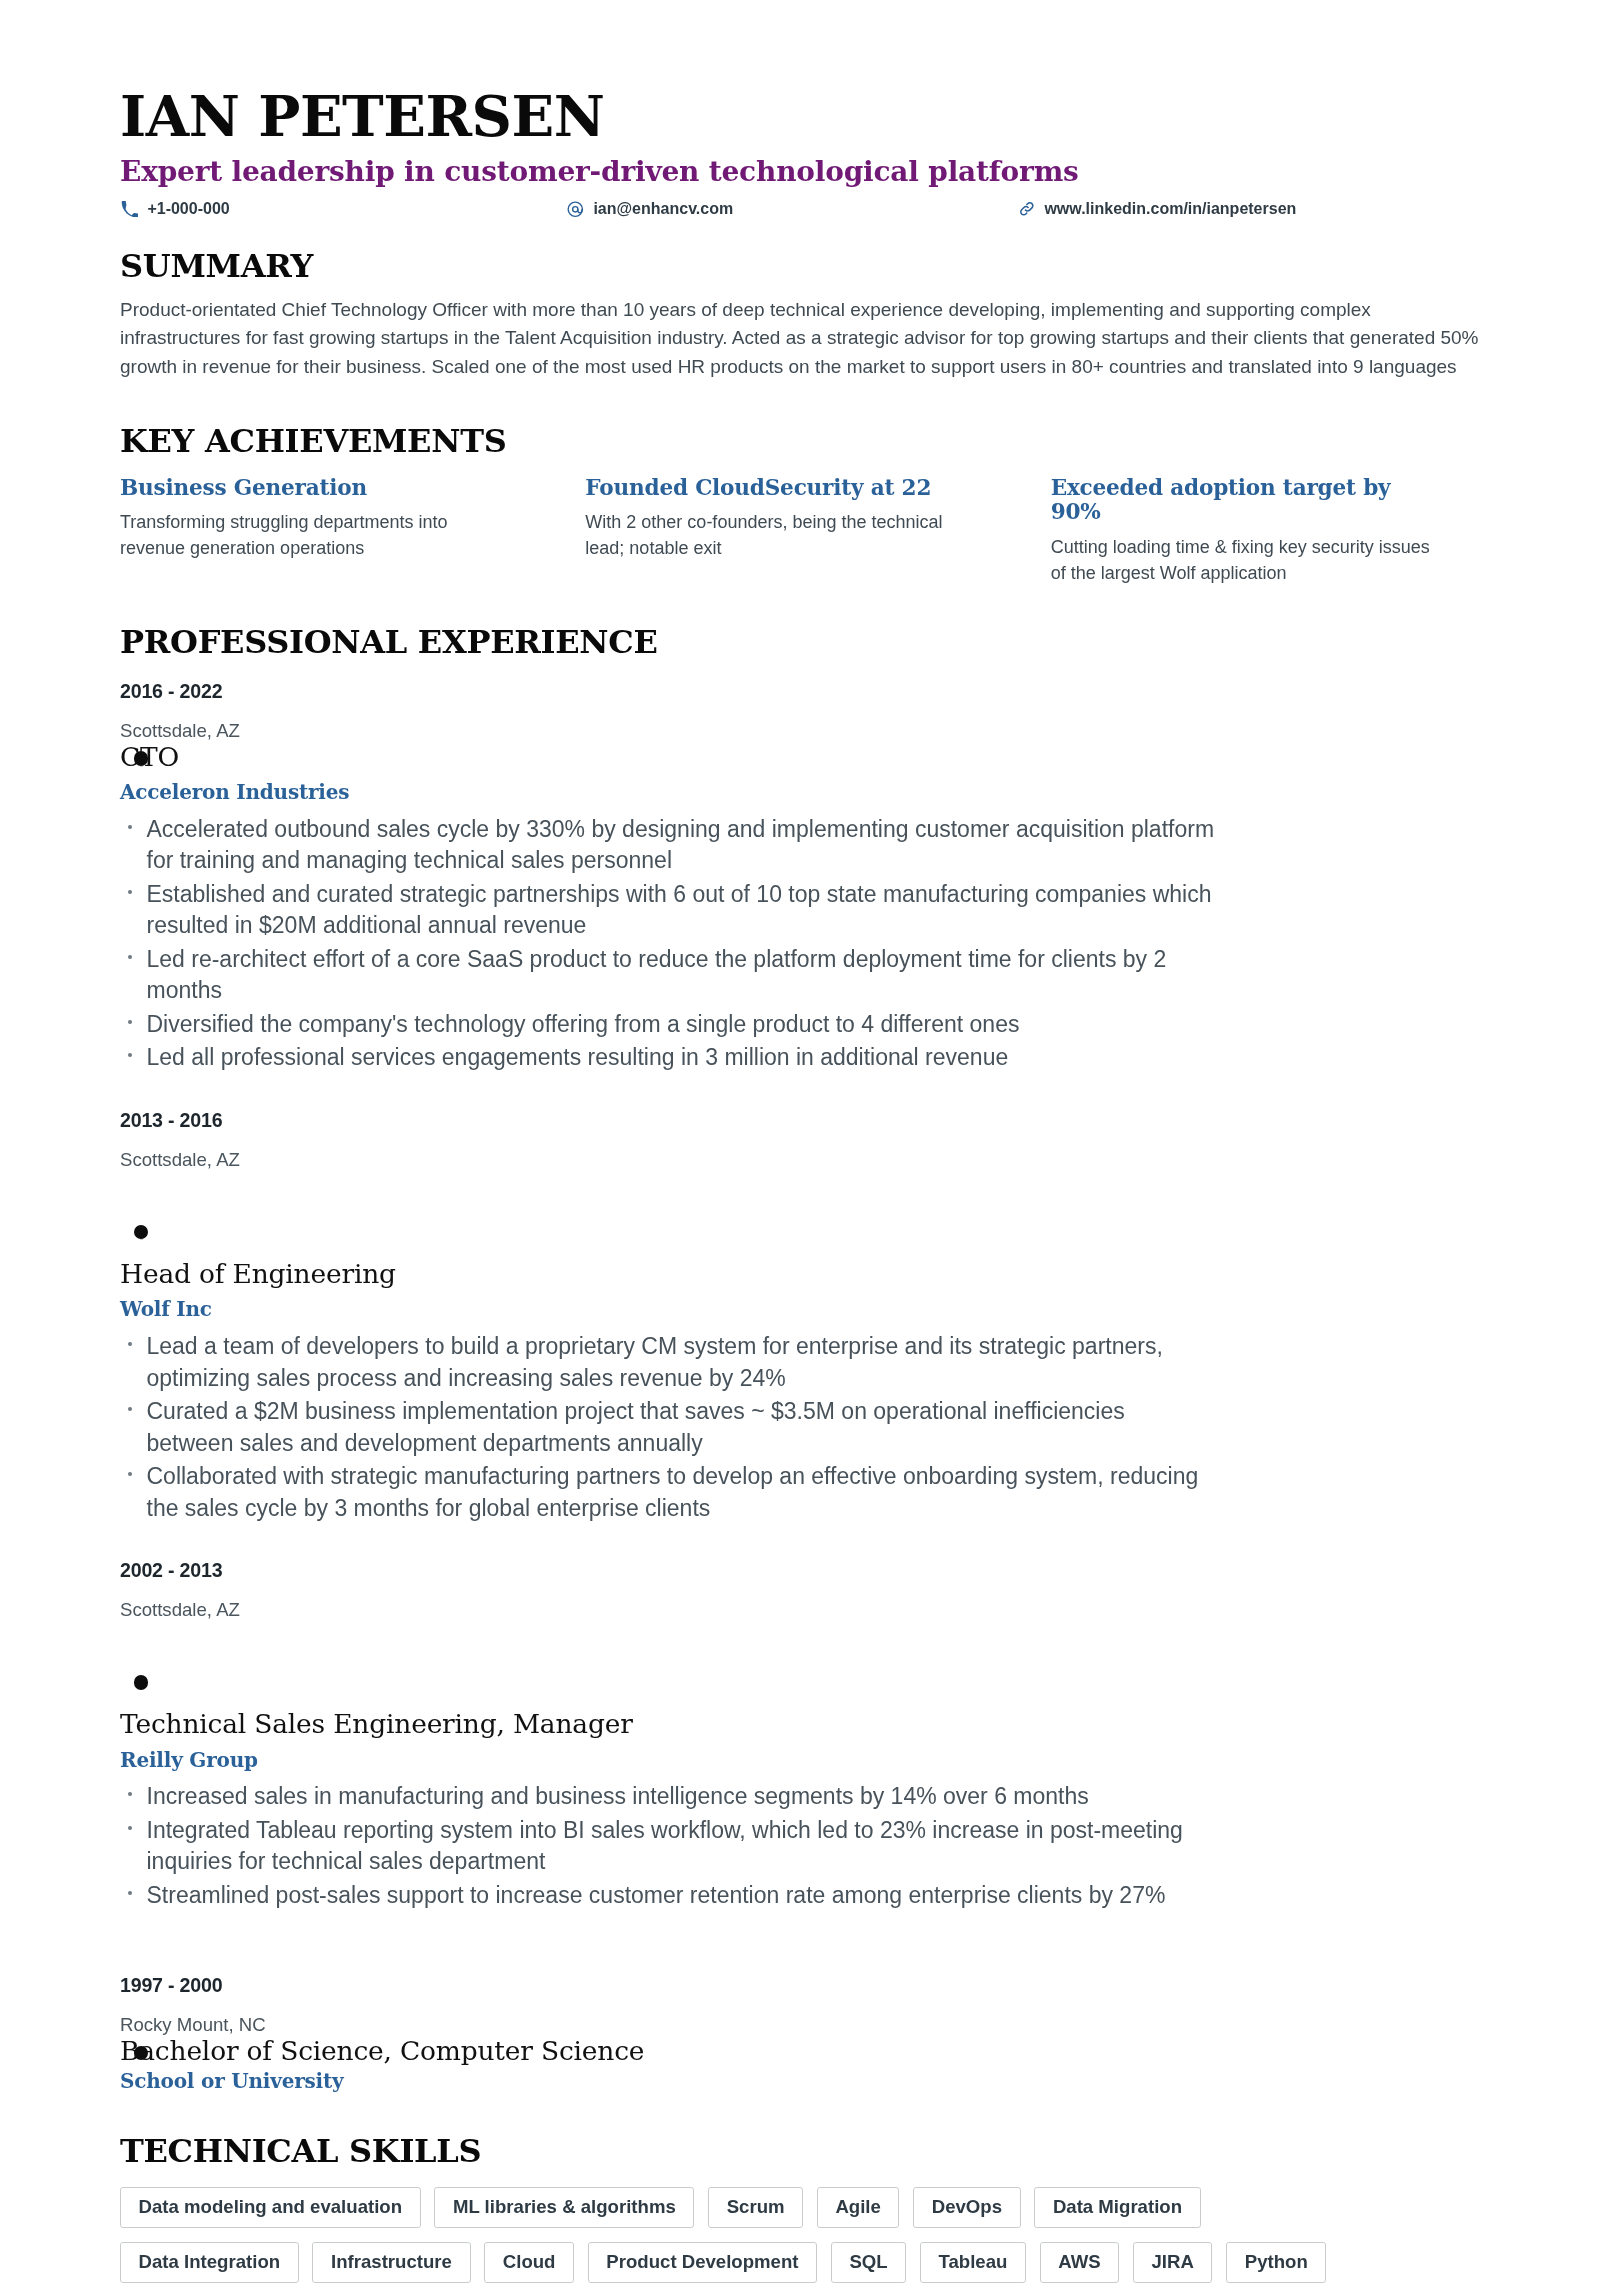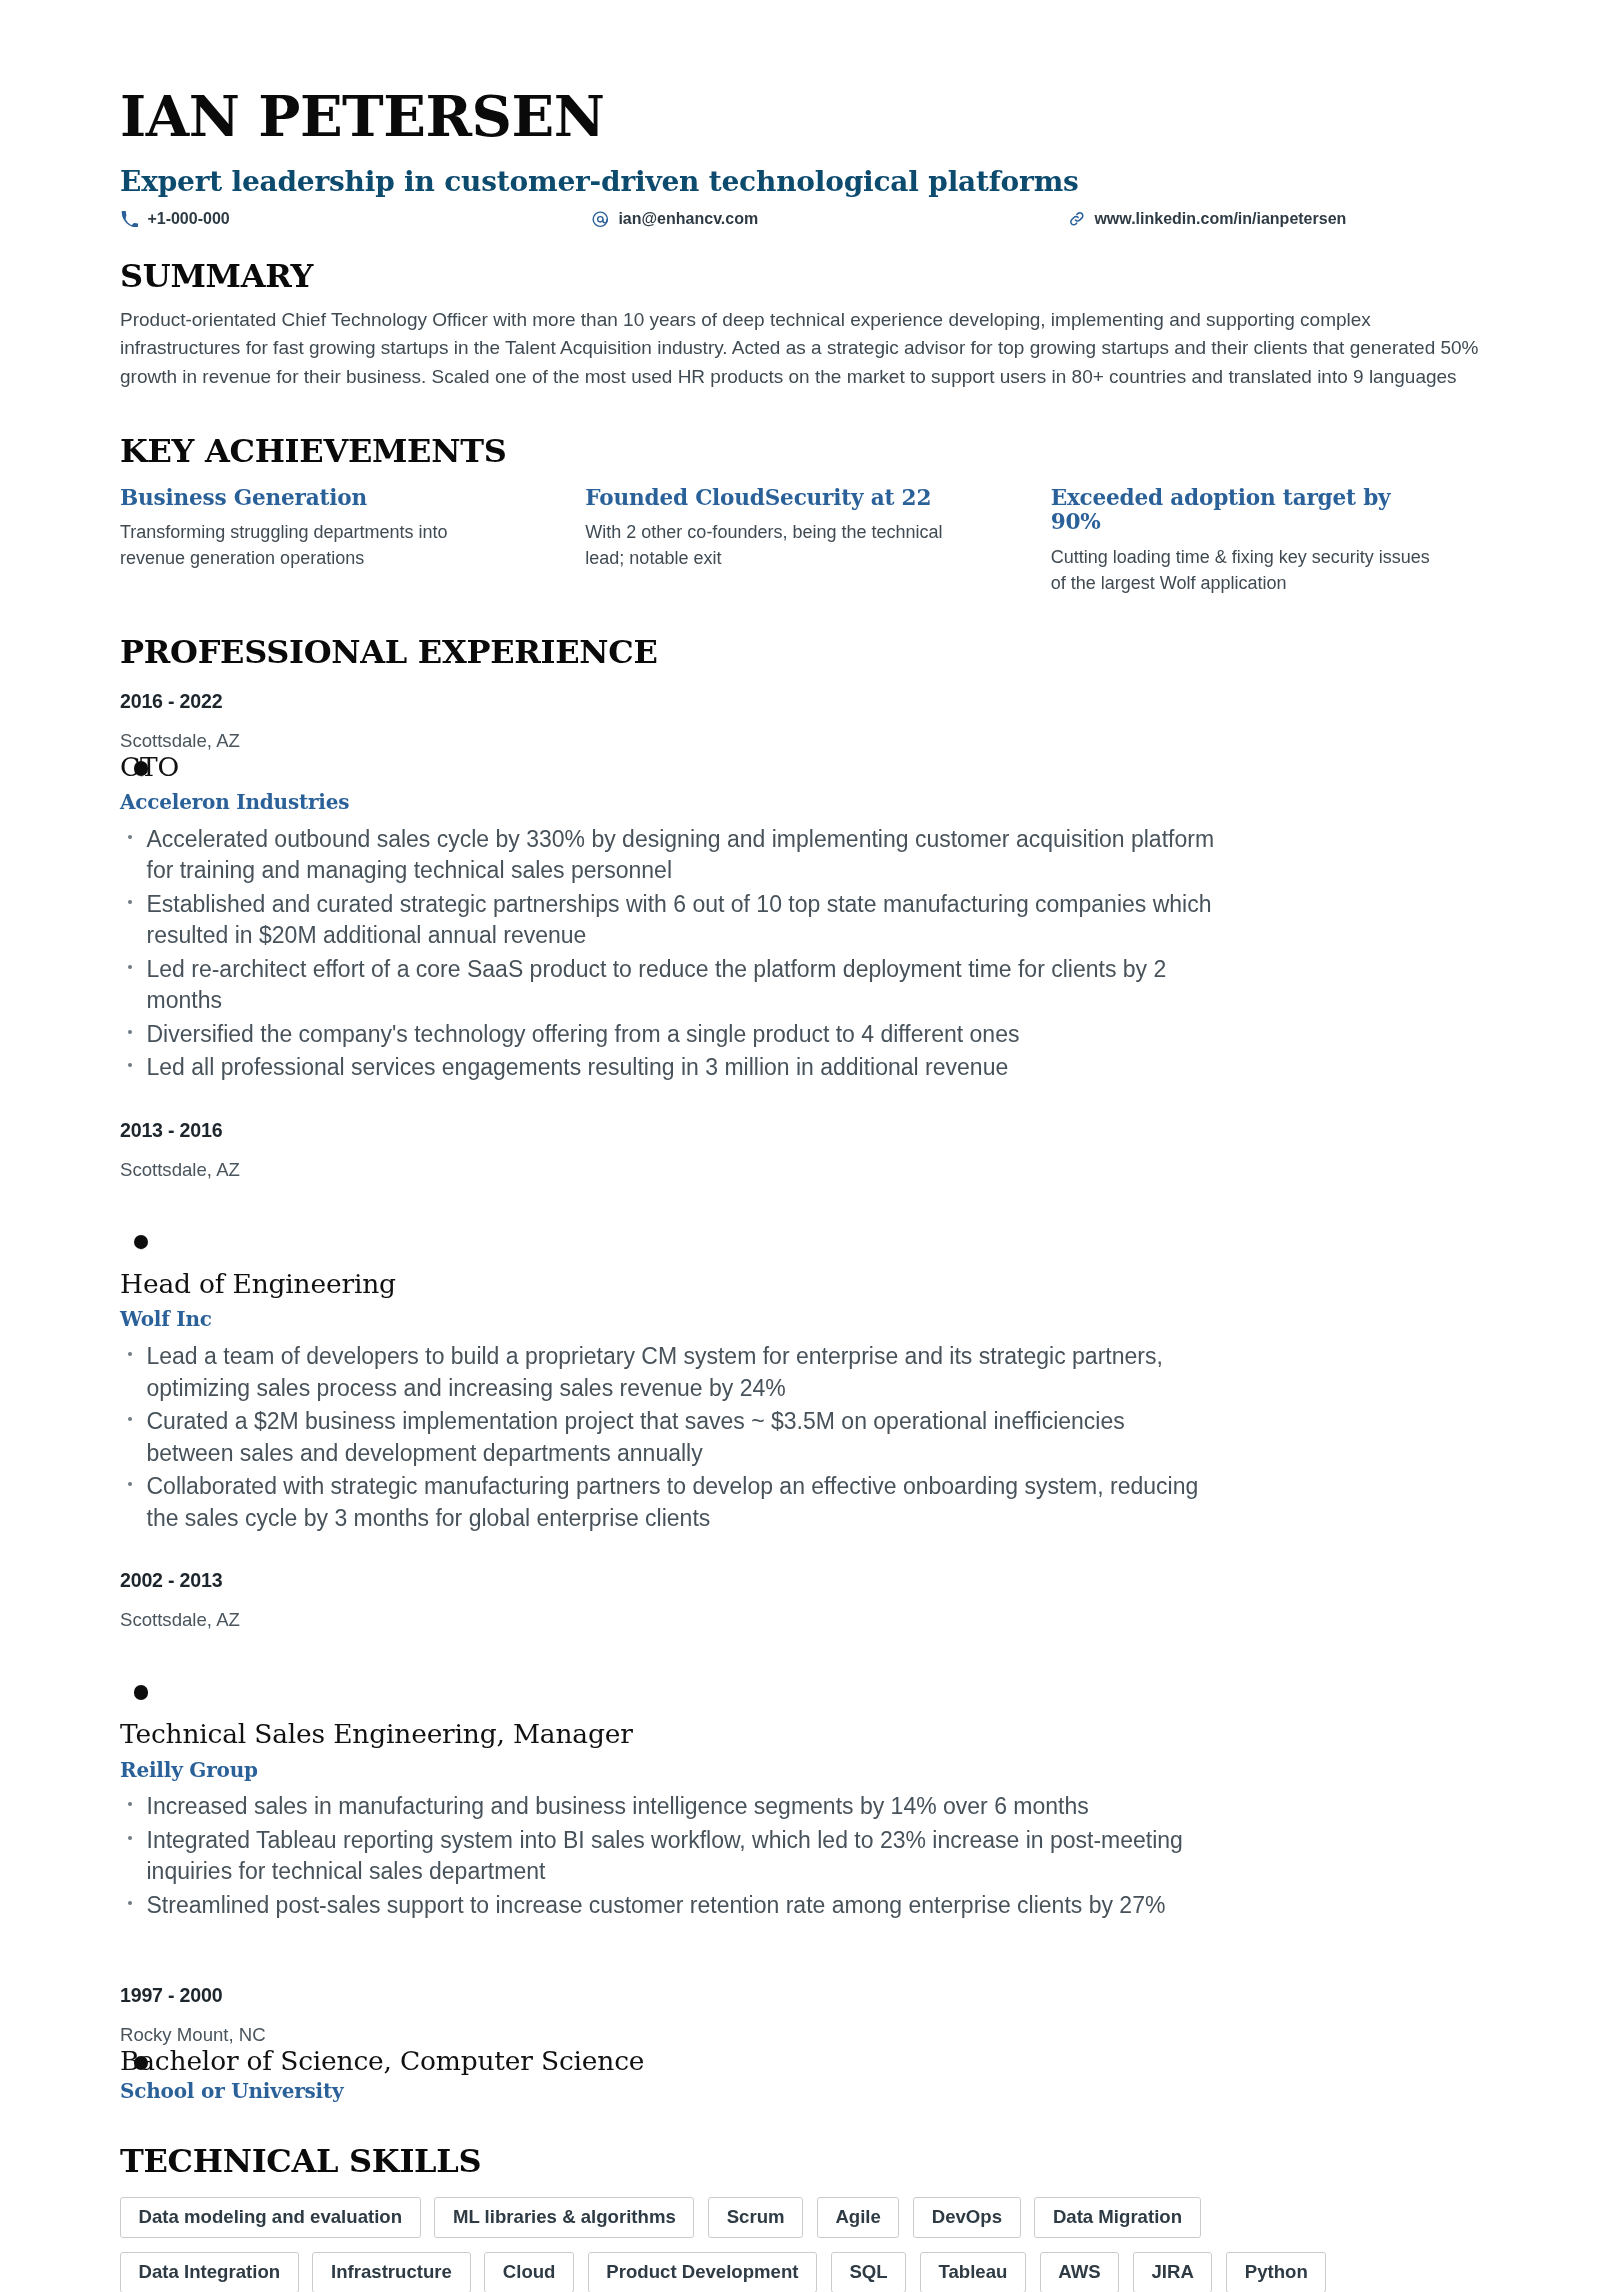--- a/index.html
+++ b/index.html
@@ -29,33 +29,32 @@
     letter-spacing: -0.5px;
     color: #0a0a0a;
     line-height: 1.05;
     text-transform: uppercase;
   }
 
   .tagline {
     font-family: "DejaVu Serif", serif;
     font-size: 28px;
     font-weight: bold;
-    color: #0c4a6e;
-    margin-top: 20px;
+    color: #701a75;
+    margin-top: 10px;
     line-height: 1.15;
     letter-spacing: -0.2px;
   }
 
   .contact-row {
     display: flex;
     margin-top: 11.8px;
     font-size: 16px;
     font-weight: bold;
     color: #2f3b44;
-    gap: 25px;
   }
   .contact-item { display: flex; align-items: center; gap: 8.8px; }
   .contact-item.phone { width: 446px; }
   .contact-item.email { width: 451px; }
   .contact-ico {
     display: inline-flex;
     align-items: center;
     justify-content: center;
     width: 18.6px; height: 18.6px;
     color: #2b6199;

